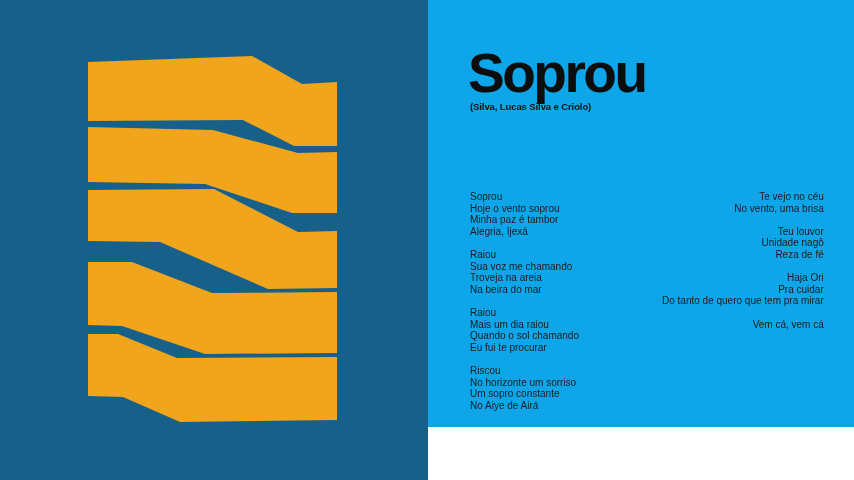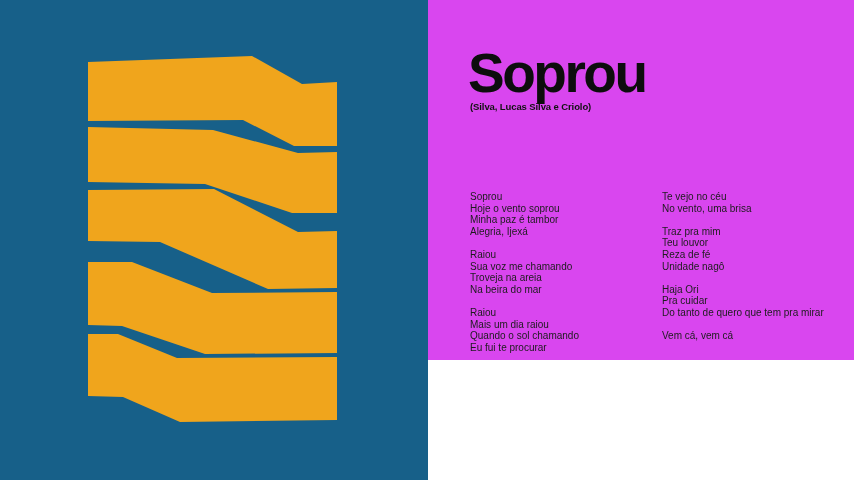--- a/index.html
+++ b/index.html
@@ -16,22 +16,22 @@
   .left-panel {
     position: absolute;
     left: 0; top: 0;
     width: 428px; height: 480px;
   }
   .left-panel svg { display: block; width: 428px; height: 480px; }
 
   .right-panel {
     position: absolute;
     left: 428px; top: 0;
-    width: 426px; height: 360px;
-    background: #d946ef;
+    width: 426px; height: 427px;
+    background: #0ea5e9;
   }
 
   .song-title {
     position: absolute;
     left: 40px; top: 46px;
     margin: 0;
     font-size: 55px;
     font-weight: bold;
     letter-spacing: -2.5px;
     line-height: 1;
@@ -51,21 +51,21 @@
 
   .lyrics-col {
     position: absolute;
     top: 191px;
     font-size: 10px;
     line-height: 11.6px;
     color: #1c1c1c;
     white-space: nowrap;
   }
   .lyrics-col-1 { left: 42px; }
-  .lyrics-col-2 { left: 234px; }
+  .lyrics-col-2 { left: 234px; text-align: right; }
 
   .stanza { margin: 0 0 11.6px 0; }
   .lyric-line { margin: 0; }
 </style>
 </head>
 <body>
 
 <div class="frame">
 
   <div class="left-panel" style="background: rgb(23, 96, 137);">
@@ -94,31 +94,36 @@
           <div class="lyric-line">Sua voz me chamando</div>
           <div class="lyric-line">Troveja na areia</div>
           <div class="lyric-line">Na beira do mar</div>
         </div>
         <div class="stanza">
           <div class="lyric-line">Raiou</div>
           <div class="lyric-line">Mais um dia raiou</div>
           <div class="lyric-line">Quando o sol chamando</div>
           <div class="lyric-line">Eu fui te procurar</div>
         </div>
+        <div class="stanza">
+          <div class="lyric-line">Riscou</div>
+          <div class="lyric-line">No horizonte um sorriso</div>
+          <div class="lyric-line">Um sopro constante</div>
+          <div class="lyric-line">No Aiye de Airá</div>
+        </div>
       </div>
     <div class="lyrics-col lyrics-col-2">
         <div class="stanza">
           <div class="lyric-line">Te vejo no céu</div>
           <div class="lyric-line">No vento, uma brisa</div>
         </div>
         <div class="stanza">
-          <div class="lyric-line">Traz pra mim</div>
           <div class="lyric-line">Teu louvor</div>
+          <div class="lyric-line">Unidade nagô</div>
           <div class="lyric-line">Reza de fé</div>
-          <div class="lyric-line">Unidade nagô</div>
         </div>
         <div class="stanza">
           <div class="lyric-line">Haja Ori</div>
           <div class="lyric-line">Pra cuidar</div>
           <div class="lyric-line">Do tanto de quero que tem pra mirar</div>
         </div>
         <div class="stanza">
           <div class="lyric-line">Vem cá, vem cá</div>
         </div>
       </div>

